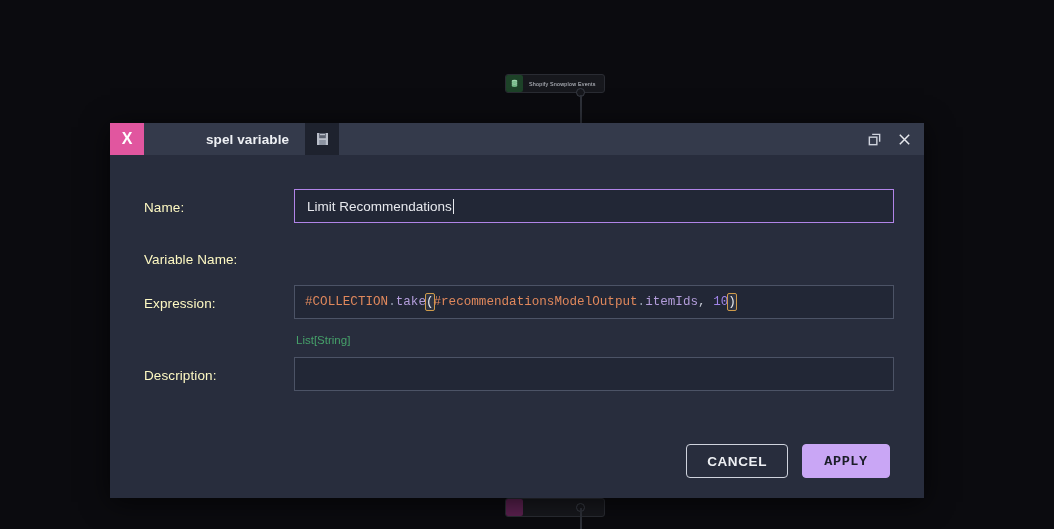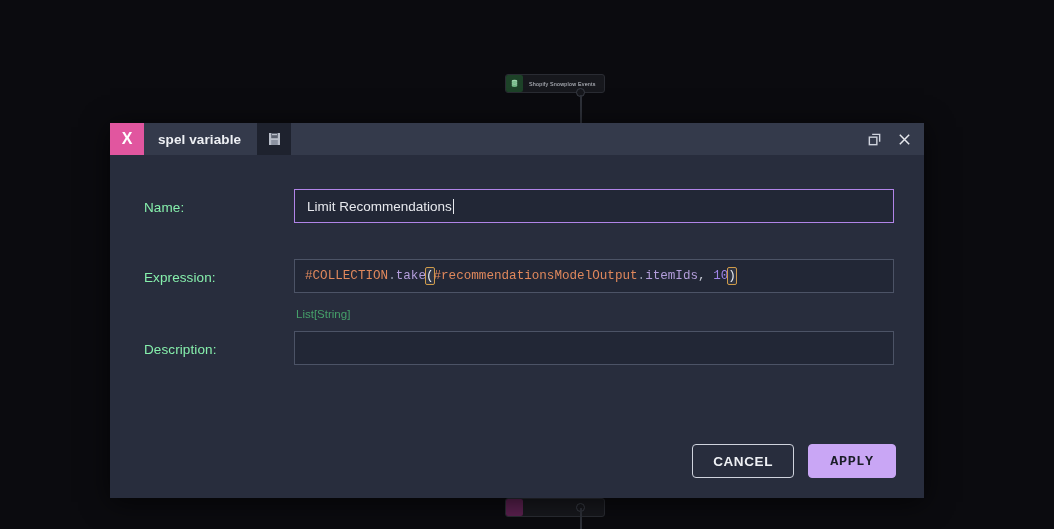--- a/index.html
+++ b/index.html
@@ -113,20 +113,21 @@
   }
   .title-text {
     display: flex;
     align-items: center;
     padding: 0 16px 0 14px;
     color: #eef0f4;
     font-size: 13.5px;
     font-weight: bold;
     background: #343a4b;
     letter-spacing: .1px;
+    margin-left: 48px;
   }
   .tab-btn {
     width: 34px;
     flex: 0 0 34px;
     background: #1e222e;
     display: flex;
     align-items: center;
     justify-content: center;
   }
   .titlebar-filler { flex: 1 1 auto; background: #343a4b; }
@@ -154,21 +155,21 @@
   }
 
   .row {
     display: flex;
     align-items: flex-start;
     margin-bottom: 0;
   }
   .row-label {
     width: 150px;
     flex: 0 0 150px;
-    color: #86efac;
+    color: #fef9c3;
     font-size: 13.5px;
     padding-top: 11px;
     letter-spacing: .1px;
   }
   .field-wrap { flex: 1 1 auto; min-width: 0; }
 
   .field {
     height: 34px;
     box-sizing: border-box;
     background: #222736;
@@ -218,21 +219,21 @@
     margin-top: 15px;
     margin-left: 2px;
     font-family: "Liberation Sans", sans-serif;
   }
 
   .spacer-24 { height: 18px; }
   .spacer-17 { height: 11px; }
 
   .footer {
     position: absolute;
-    right: 28px;
+    right: 34px;
     bottom: 20px;
     display: flex;
     gap: 14px;
     align-items: flex-start;
   }
   .btn {
     height: 34px;
     min-width: 88px;
     padding: 0 20px;
     font-size: 13.5px;
@@ -325,20 +326,21 @@
         <div class="field focused">
           <span>Limit Recommendations</span>
             <span class="caret"></span>
         </div>
       </div>
     </div>
 
     <div class="spacer-24"></div>
 
     <div class="row">
+      <div class="row-label">Variable Name:</div>
     </div>
 
     <div class="spacer-24"></div>
 
     <div class="row">
       <div class="row-label">Expression:</div>
       <div class="field-wrap">
         <div class="field code">
           <span><span class="tok-var">#COLLECTION</span><span class="tok-dot">.</span><span class="tok-fn">take</span><span class="tok-brk">(</span><span class="tok-var">#recommendationsModelOutput</span><span class="tok-dot">.</span><span class="tok-prop">itemIds</span><span class="tok-punct">, </span><span class="tok-num">10</span><span class="tok-brk">)</span></span>
         </div>

